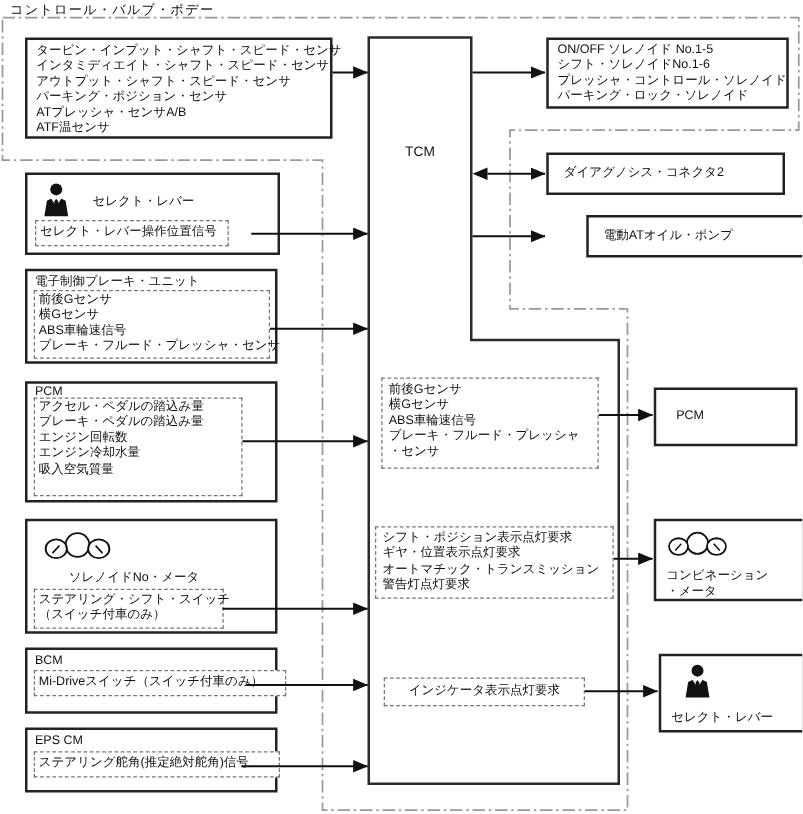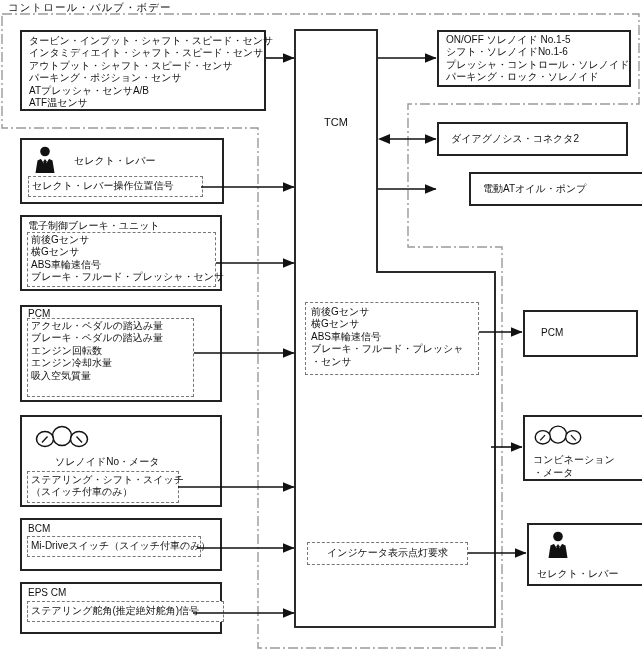--- a/index.html
+++ b/index.html
@@ -50,21 +50,21 @@
   </div>
 
   <div class="box" style="left:20px; top:138px; width:204px; height:66px;">
     <svg class="icon" style="left:10px; top:6px;" width="26" height="28" viewBox="0 0 26 28">
       <circle cx="13" cy="5.5" r="4.8" fill="#111"></circle>
       <path d="M13 11 L5.5 14.5 L3.5 27 L22.5 27 L20.5 14.5 Z" fill="#111"></path>
       <path d="M8.5 12.2 L13 19 L17.5 12.2 L13 10.8 Z" fill="#fff"></path>
       <path d="M13 13 L11.4 15.2 L12.2 21.5 L13.8 21.5 L14.6 15.2 Z" fill="#111"></path>
     </svg>
     <div class="iconlabel" style="left:52px; top:14px;">セレクト・レバー</div>
-    <div class="dashedbox flexc" style="left:6px; top:36px; width:175px; height:21px; padding-left:3px;">
+    <div class="dashedbox flexc" style="left:6px; top:36px; width:155px; height:21px; padding-left:3px;">
       <div class="ln">セレクト・レバー操作位置信号</div>
     </div>
   </div>
 
   <div class="box" style="left:20px; top:215px; width:202px; height:76px;">
     <div class="boxtitle">電子制御ブレーキ・ユニット</div>
     <div class="dashedbox" style="left:5px; top:15px; width:189px; height:55px; padding:1px 3px;">
       <div class="ln">前後Gセンサ</div>
       <div class="ln">横Gセンサ</div>
       <div class="ln">ABS車輪速信号</div>
@@ -93,21 +93,21 @@
     </svg>
     <div class="iconlabel" style="left:33px; top:38px;">ソレノイドNo・メータ</div>
     <div class="dashedbox" style="left:5px; top:54px; width:152px; height:32px; padding:2px 3px;">
       <div class="ln">ステアリング・シフト・スイッチ</div>
       <div class="ln">（スイッチ付車のみ）</div>
     </div>
   </div>
 
   <div class="box" style="left:20px; top:518px; width:202px; height:53px;">
     <div class="boxtitle">BCM</div>
-    <div class="dashedbox flexc" style="left:5px; top:16px; width:174px; height:21px; padding-left:3px;text-align:center;">
+    <div class="dashedbox flexc" style="left:5px; top:16px; width:202px; height:21px; padding-left:3px;text-align:center;">
       <div class="ln">Mi-Driveスイッチ（スイッチ付車のみ）</div>
     </div>
   </div>
 
   <div class="box" style="left:20px; top:582px; width:202px; height:52px;">
     <div class="boxtitle">EPS CM</div>
     <div class="dashedbox flexc" style="left:5px; top:17px; width:197px; height:21px; padding-left:3px;">
       <div class="ln">ステアリング舵角(推定絶対舵角)信号</div>
     </div>
   </div>
@@ -154,20 +154,26 @@
   </div>
 
   <div class="dashedbox" style="left:305px; top:302px; width:174px; height:73px; padding:3px 5px;">
     <div class="ln">前後Gセンサ</div>
     <div class="ln">横Gセンサ</div>
     <div class="ln">ABS車輪速信号</div>
     <div class="ln">ブレーキ・フルード・プレッシャ</div>
     <div class="ln">・センサ</div>
   </div>
 
+  <div class="dashedbox" style="left:300px; top:421px; width:191px; height:58px; padding:3px 5px;">
+    <div class="ln">シフト・ポジション表示点灯要求</div>
+    <div class="ln">ギヤ・位置表示点灯要求</div>
+    <div class="ln">オートマチック・トランスミッション</div>
+    <div class="ln">警告灯点灯要求</div>
+  </div>
 
   <div class="dashedbox" style="left:307px; top:542px; width:161px; height:23px; text-align:center;">
     <div class="ln" style="line-height:20px;">インジケータ表示点灯要求</div>
   </div>
 
   <svg class="layer" width="642" height="651" style="z-index:5">
     <defs>
       <marker id="ah" markerUnits="userSpaceOnUse" markerWidth="12" markerHeight="10" refX="11.5" refY="5" orient="auto">
         <path d="M0,0 L12,5 L0,10 Z" fill="#111"></path>
       </marker>

